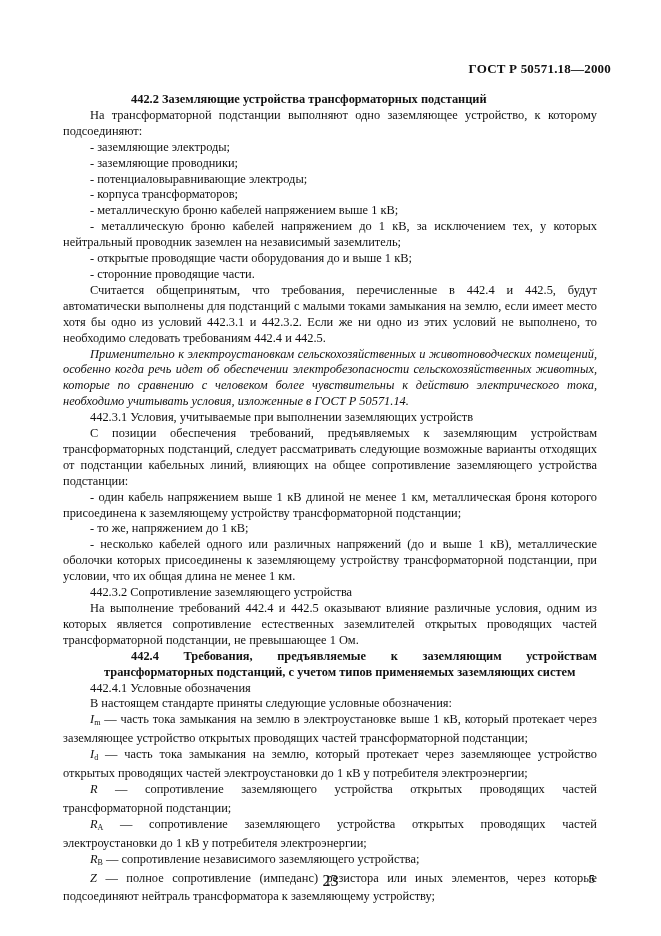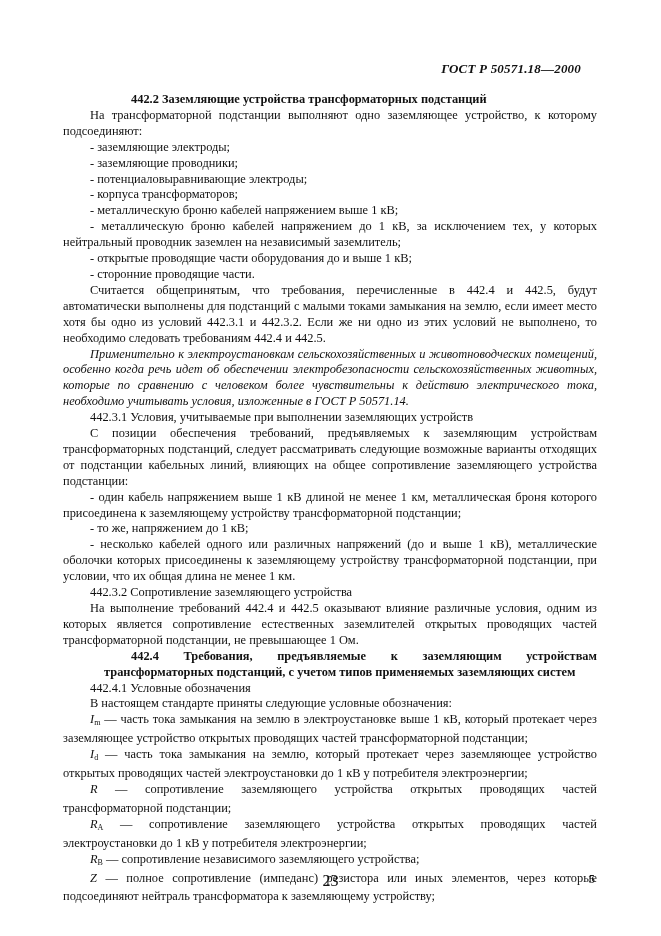--- a/index.html
+++ b/index.html
@@ -1,18 +1,18 @@
 <!DOCTYPE html>
 <html><head>
 <meta charset="utf-8">
 <style>
   html, body { margin: 0; padding: 0; background: #ffffff; }
   body { width: 661px; height: 936px; position: relative; overflow: hidden;
          font-family: "Liberation Serif", "DejaVu Serif", serif; color: #111; }
-  .header { position: absolute; top: 61px; right: 80px; font-weight: bold; font-size: 13px; letter-spacing: 0.2px; font-style: italic; }
+  .header { position: absolute; top: 61px; right: 50px; font-weight: bold; font-size: 13px; letter-spacing: 0.2px; }
   .content { position: absolute; top: 92px; left: 63px; width: 534px; font-size: 12.4px; line-height: 15.9px; }
   .p { text-align: justify; text-indent: 27px; margin: 0; }
   .h { font-weight: bold; margin-left: 41px; }
   .i { font-style: italic; }
   .sym { font-style: italic; }
   .sym sub { font-size: 8px; font-style: normal; vertical-align: -2px; }
   .footer-center { position: absolute; top: 872px; left: 0; width: 661px; text-align: center; font-size: 16px; }
   .footer-right { position: absolute; top: 872px; right: 66px; font-size: 12.4px; }
 </style>
 </head>

